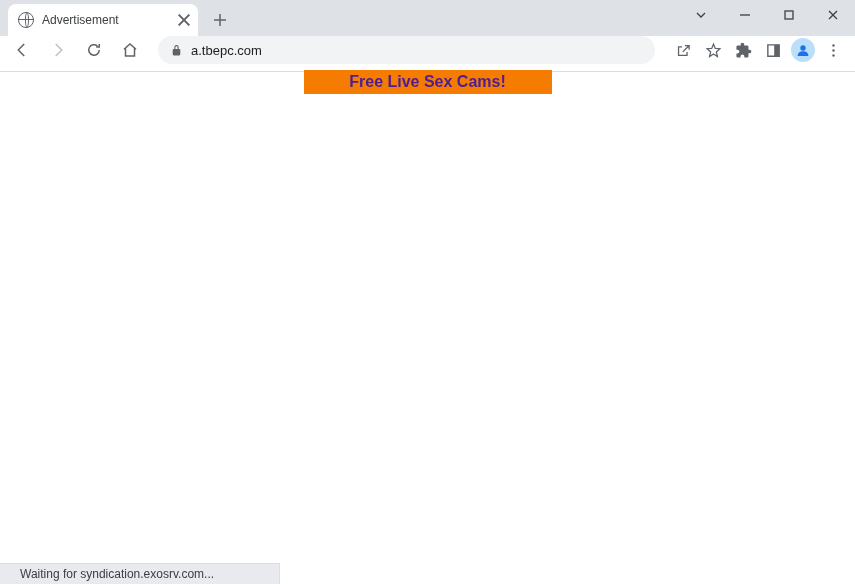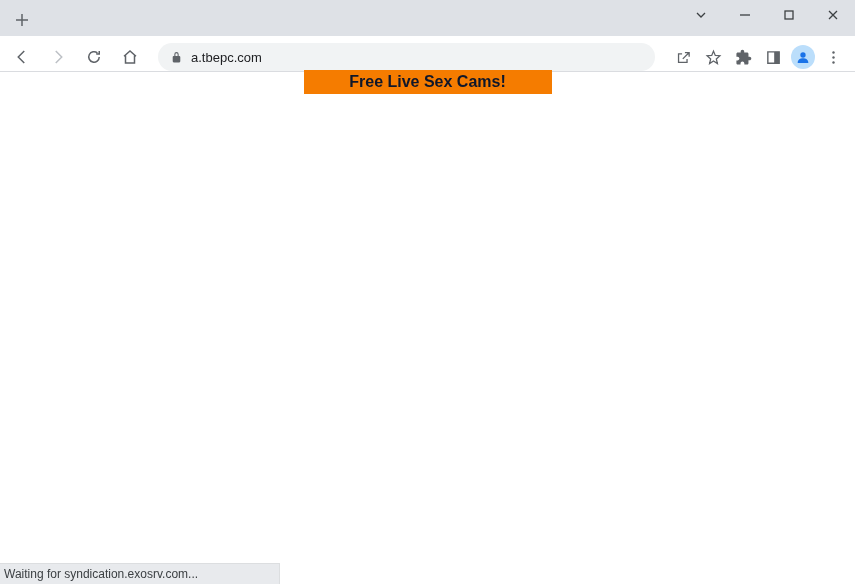--- a/index.html
+++ b/index.html
@@ -127,21 +127,21 @@
     .win-chevron svg, .win-min svg, .win-max svg, .win-close svg {
       width: 12px;
       height: 12px;
     }
     
     
     .toolbar {
       height: 36px;
       background: #ffffff;
       display: flex;
-      align-items: flex-end;
+      align-items: flex-start;
       padding: 0 8px;
       gap: 8px;
       border-bottom: 1px solid #dadce0;
     }
     
     .nav-btn {
       width: 28px;
       height: 28px;
       display: flex;
       align-items: center;
@@ -242,47 +242,56 @@
       background: #ffffff;
       height: calc(584px - 36px - 36px);
       position: relative;
       display: flex;
       justify-content: center;
       align-items: flex-start;
     }
     
     .ad-banner {
       background: #f57c00;
-      color: #0f172a;
+      color: #4c1d95;
       font-weight: bold;
       font-size: 16px;
       padding: 3px 30px;
       text-align: center;
       margin-top: -2px;
       width: 248px;
     }
     
     
     .status-bar {
       position: absolute;
       bottom: 0;
       left: 0;
       background: #e8eaed;
       color: #3c4043;
       font-size: 12px;
-      padding: 3px 4px;
+      padding: 3px 20px;
       min-width: 280px;
       border-top: 1px solid rgba(0,0,0,0.05);
       border-right: 1px solid rgba(0,0,0,0.05);
     }
   </style>
 </head>
 <body>
 
 <div class="titlebar">
+  <div class="tab">
+    <div class="tab-favicon"></div>
+    <div class="tab-title">Advertisement</div>
+    <div class="tab-close">
+      <svg viewBox="0 0 12 12" stroke="currentColor" stroke-width="1.5" fill="none">
+          <path d="M2 2 L10 10 M10 2 L2 10"></path>
+        </svg>
+    </div>
+  </div>
   <div class="new-tab-btn">
     <svg viewBox="0 0 16 16" width="16" height="16" stroke="currentColor" stroke-width="1.5" fill="none">
         <path d="M8 2 V14 M2 8 H14"></path>
       </svg>
   </div>
   <div class="window-controls">
     <div class="win-chevron">
       <svg viewBox="0 0 12 12" stroke="currentColor" stroke-width="1.3" fill="none">
           <path d="M2 4 L6 8 L10 4"></path>
         </svg>

